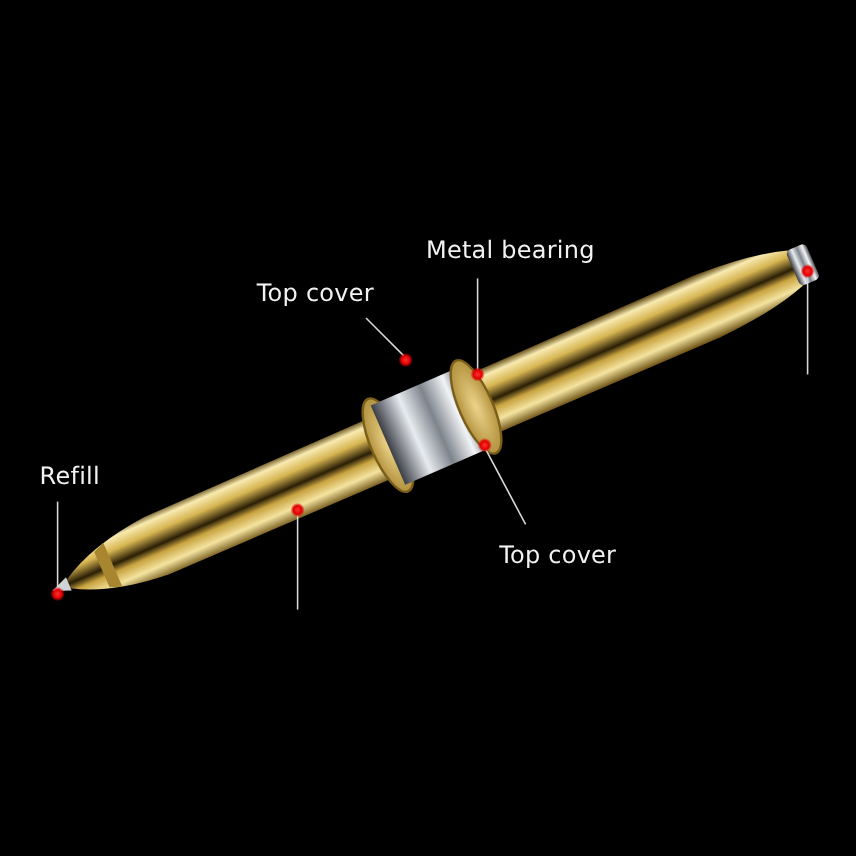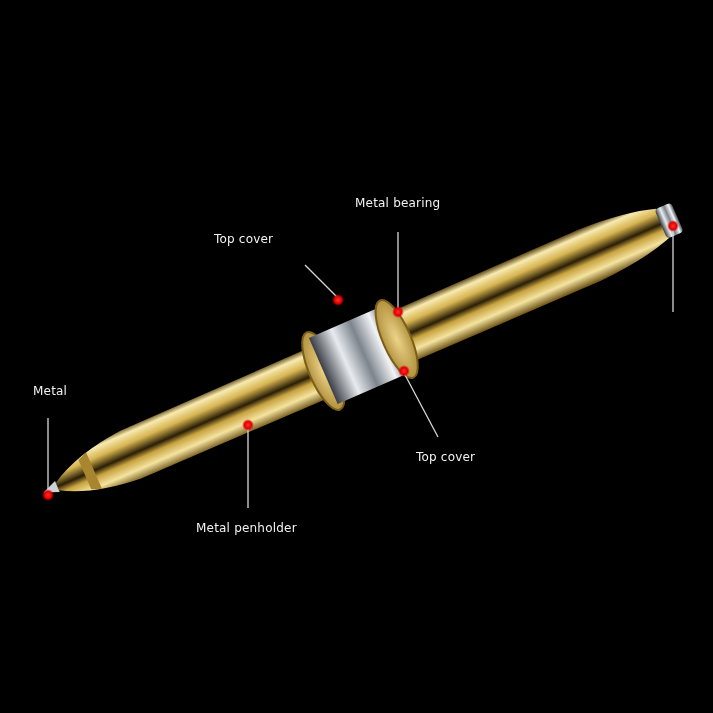--- a/index.html
+++ b/index.html
@@ -1,18 +1,18 @@
 <!DOCTYPE html>
 <html><head>
 <meta charset="utf-8">
 <style>
   html, body { margin: 0; padding: 0; background: #000; }
   .stage { position: relative; width: 713px; height: 713px; background: #000; overflow: hidden; font-family: "DejaVu Sans", sans-serif; }
   .pen-svg { position: absolute; left: 0; top: 0; width: 713px; height: 713px; }
-  .label { position: absolute; color: #f2f2f2; font-size: 12px; white-space: nowrap; letter-spacing: 0.2px; }
+  .label { position: absolute; color: #f2f2f2; font-size: 20px; white-space: nowrap; letter-spacing: 0.2px; }
 </style>
 </head>
 <body>
 
 <div class="stage">
   <svg class="pen-svg" viewBox="0 0 713 713">
     <defs>
       <linearGradient id="gold" x1="0" y1="0" x2="0" y2="1">
         <stop offset="0" stop-color="#5a4410"></stop>
         <stop offset="0.12" stop-color="#f8eab0"></stop>
@@ -69,16 +69,15 @@
       <circle cx="338" cy="300" r="6" fill="url(#dot)"></circle>
       <circle cx="673" cy="226" r="6" fill="url(#dot)"></circle>
       <circle cx="48" cy="495" r="6" fill="url(#dot)"></circle>
       <circle cx="404" cy="371" r="6" fill="url(#dot)"></circle>
       <circle cx="248" cy="425" r="6" fill="url(#dot)"></circle>
     </g>
   </svg>
 
   <div class="label" style="left:355px; top:196px;">Metal bearing</div>
   <div class="label" style="left:214px; top:232px;">Top cover</div>
-  <div class="label" style="left:33px; top:384px;">Metal</div>
+  <div class="label" style="left:33px; top:384px;">Refill</div>
   <div class="label" style="left:416px; top:450px;">Top cover</div>
-  <div class="label" style="left:196px; top:521px;">Metal penholder</div>
 </div>
 
 </body></html>

